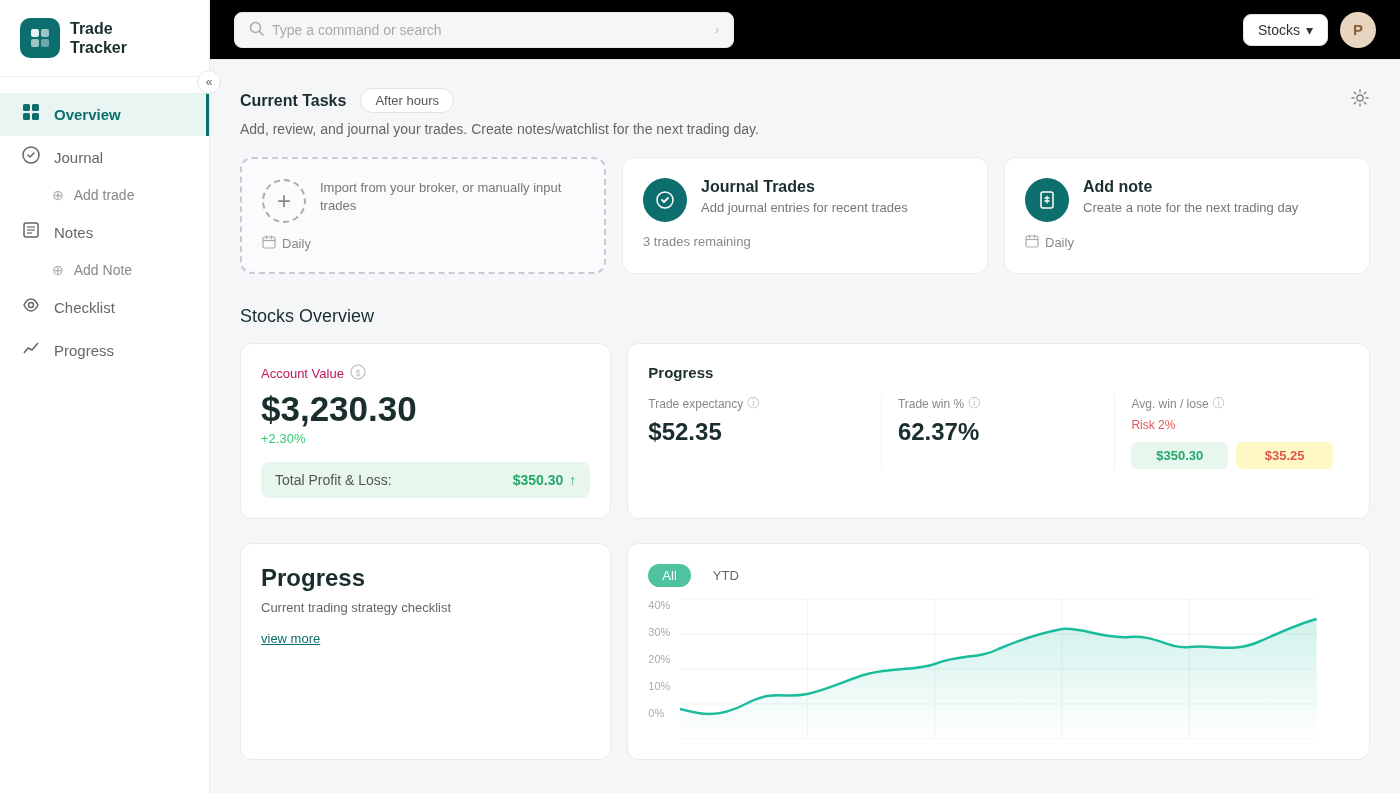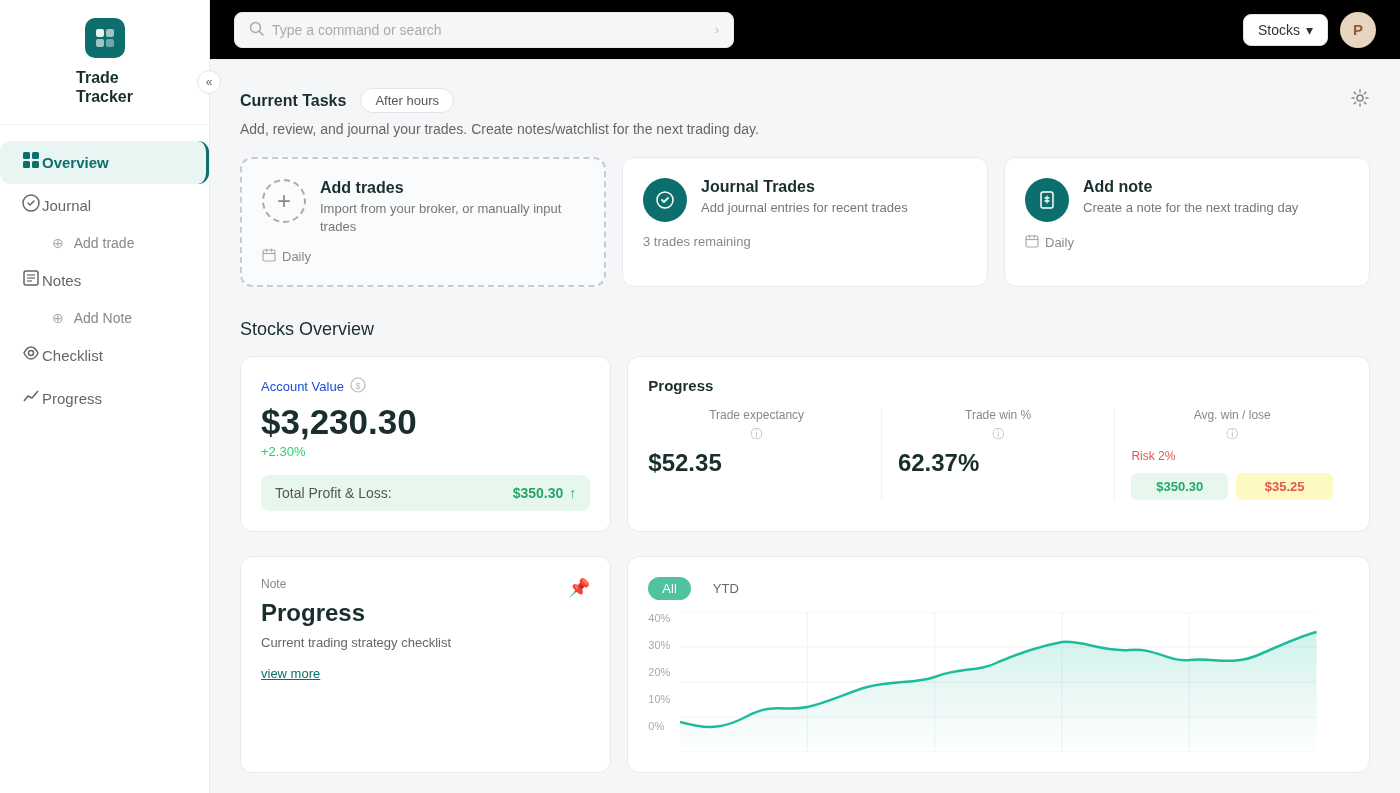--- a/index.html
+++ b/index.html
@@ -15,21 +15,20 @@
       flex-direction: column;
       padding: 0;
       position: relative;
     }
     .sidebar-logo {
       display: flex;
       align-items: center;
       gap: 10px;
       padding: 18px 20px;
       border-bottom: 1px solid #f0f1f3;
-      flex-direction: column;
     }
     .logo-icon {
       width: 40px;
       height: 40px;
       background: #0d6e6e;
       border-radius: 10px;
       display: flex;
       align-items: center;
       justify-content: center;
       color: white;
@@ -40,25 +39,26 @@
       font-size: 16px;
       font-weight: 700;
       color: #1a2e2e;
       line-height: 1.2;
     }
     .logo-text span { display: block; }
     .sidebar-nav { padding: 16px 0; flex: 1; }
     .nav-item {
       display: flex;
       align-items: center;
+      gap: 12px;
       padding: 10px 20px;
       cursor: pointer;
       color: #666;
       font-size: 15px;
-      border-radius: 11px;
+      border-radius: 0;
       transition: background 0.15s;
     }
     .nav-item.active {
       background: #e8f5f2;
       color: #0d6e6e;
       font-weight: 600;
       border-right: 3px solid #0d6e6e;
     }
     .nav-item .nav-icon { font-size: 18px; width: 22px; text-align: center; }
     .nav-sub-item {
@@ -252,21 +252,21 @@
     
     .overview-section { margin-bottom: 24px; }
     .overview-title { font-size: 18px; font-weight: 400; color: #1a2e2e; margin-bottom: 16px; }
     .overview-cards { display: grid; grid-template-columns: 1fr 2fr; gap: 16px; }
     .account-card {
       background: #fff;
       border-radius: 12px;
       padding: 20px;
       border: 1px solid #e8eaed;
     }
-    .account-label { font-size: 13px; color: #1d4ed8; display: flex; align-items: center; gap: 6px; }
+    .account-label { font-size: 13px; color: #be185d; display: flex; align-items: center; gap: 6px; }
     .account-value { font-size: 35px; font-weight: 700; color: #1a2e2e; margin: 6px 0 2px; }
     .account-change { font-size: 13px; color: #2ecc71; margin-bottom: 16px; }
     .pnl-bar {
       background: #e8f7ee;
       border-radius: 8px;
       padding: 10px 14px;
       display: flex;
       align-items: center;
       justify-content: space-between;
       font-size: 14px;
@@ -279,21 +279,21 @@
       background: #fff;
       border-radius: 12px;
       padding: 20px;
       border: 1px solid #e8eaed;
     }
     .progress-card-title { font-size: 15px; font-weight: 600; color: #1a2e2e; margin-bottom: 14px; }
     .progress-metrics { display: grid; grid-template-columns: 1fr 1fr 1fr; gap: 0; }
     .metric-item { padding: 0 16px; border-right: 1px solid #f0f1f3; }
     .metric-item:first-child { padding-left: 0; }
     .metric-item:last-child { border-right: none; }
-    .metric-label { font-size: 12px; color: #888; display: flex; align-items: center; gap: 4px; margin-bottom: 6px; flex-direction: column; }
+    .metric-label { font-size: 12px; color: #888; display: flex; align-items: center; gap: 4px; margin-bottom: 6px; }
     .metric-value { font-size: 24px; font-weight: 700; color: #1a2e2e; }
     .metric-sub { font-size: 12px; color: #888; margin-bottom: 10px; }
     .metric-bars { display: flex; gap: 8px; margin-top: 10px; }
     .metric-bar-green {
       background: #e8f7ee;
       color: #22a86a;
       font-size: 13px;
       font-weight: 600;
       border-radius: 6px;
       padding: 6px 12px;
@@ -487,21 +487,20 @@
       </button>
     </div>
     <p class="section-desc">Add, review, and journal your trades. Create notes/watchlist for the next trading day.</p>
 
     <div class="task-cards">
 
       <div class="task-card dashed">
         <div class="task-card-header">
           <div class="task-icon-plus">+</div>
           <div>
-            <div class="task-card-title">Add trades</div>
             <div class="task-card-desc">Import from your broker, or manually input trades</div>
           </div>
         </div>
         <div class="task-card-footer">
           <span class="cal-icon">
             <svg width="14" height="14" viewBox="0 0 14 14" fill="none">
               <rect x="1" y="2" width="12" height="11" rx="1.5" stroke="#aaa" stroke-width="1.2" fill="none"></rect>
               <line x1="1" y1="5.5" x2="13" y2="5.5" stroke="#aaa" stroke-width="1.2"></line>
               <line x1="4.5" y1="1" x2="4.5" y2="3.5" stroke="#aaa" stroke-width="1.2" stroke-linecap="round"></line>
               <line x1="9.5" y1="1" x2="9.5" y2="3.5" stroke="#aaa" stroke-width="1.2" stroke-linecap="round"></line>
@@ -615,26 +614,20 @@
               </div>
             </div>
           </div>
         </div>
       </div>
     </div>
 
     <div class="bottom-cards">
 
       <div class="note-card">
-        <div class="note-card-header">
-          <div>
-            <div class="note-type">Note</div>
-          </div>
-          <span class="note-pin">📌</span>
-        </div>
         <div class="note-title">Progress</div>
         <div class="note-desc">Current trading strategy checklist</div>
         <a class="view-more">view more</a>
       </div>
 
       <div class="chart-card">
         <div class="chart-tabs">
           <button class="chart-tab active">All</button>
           <button class="chart-tab">YTD</button>
         </div>

